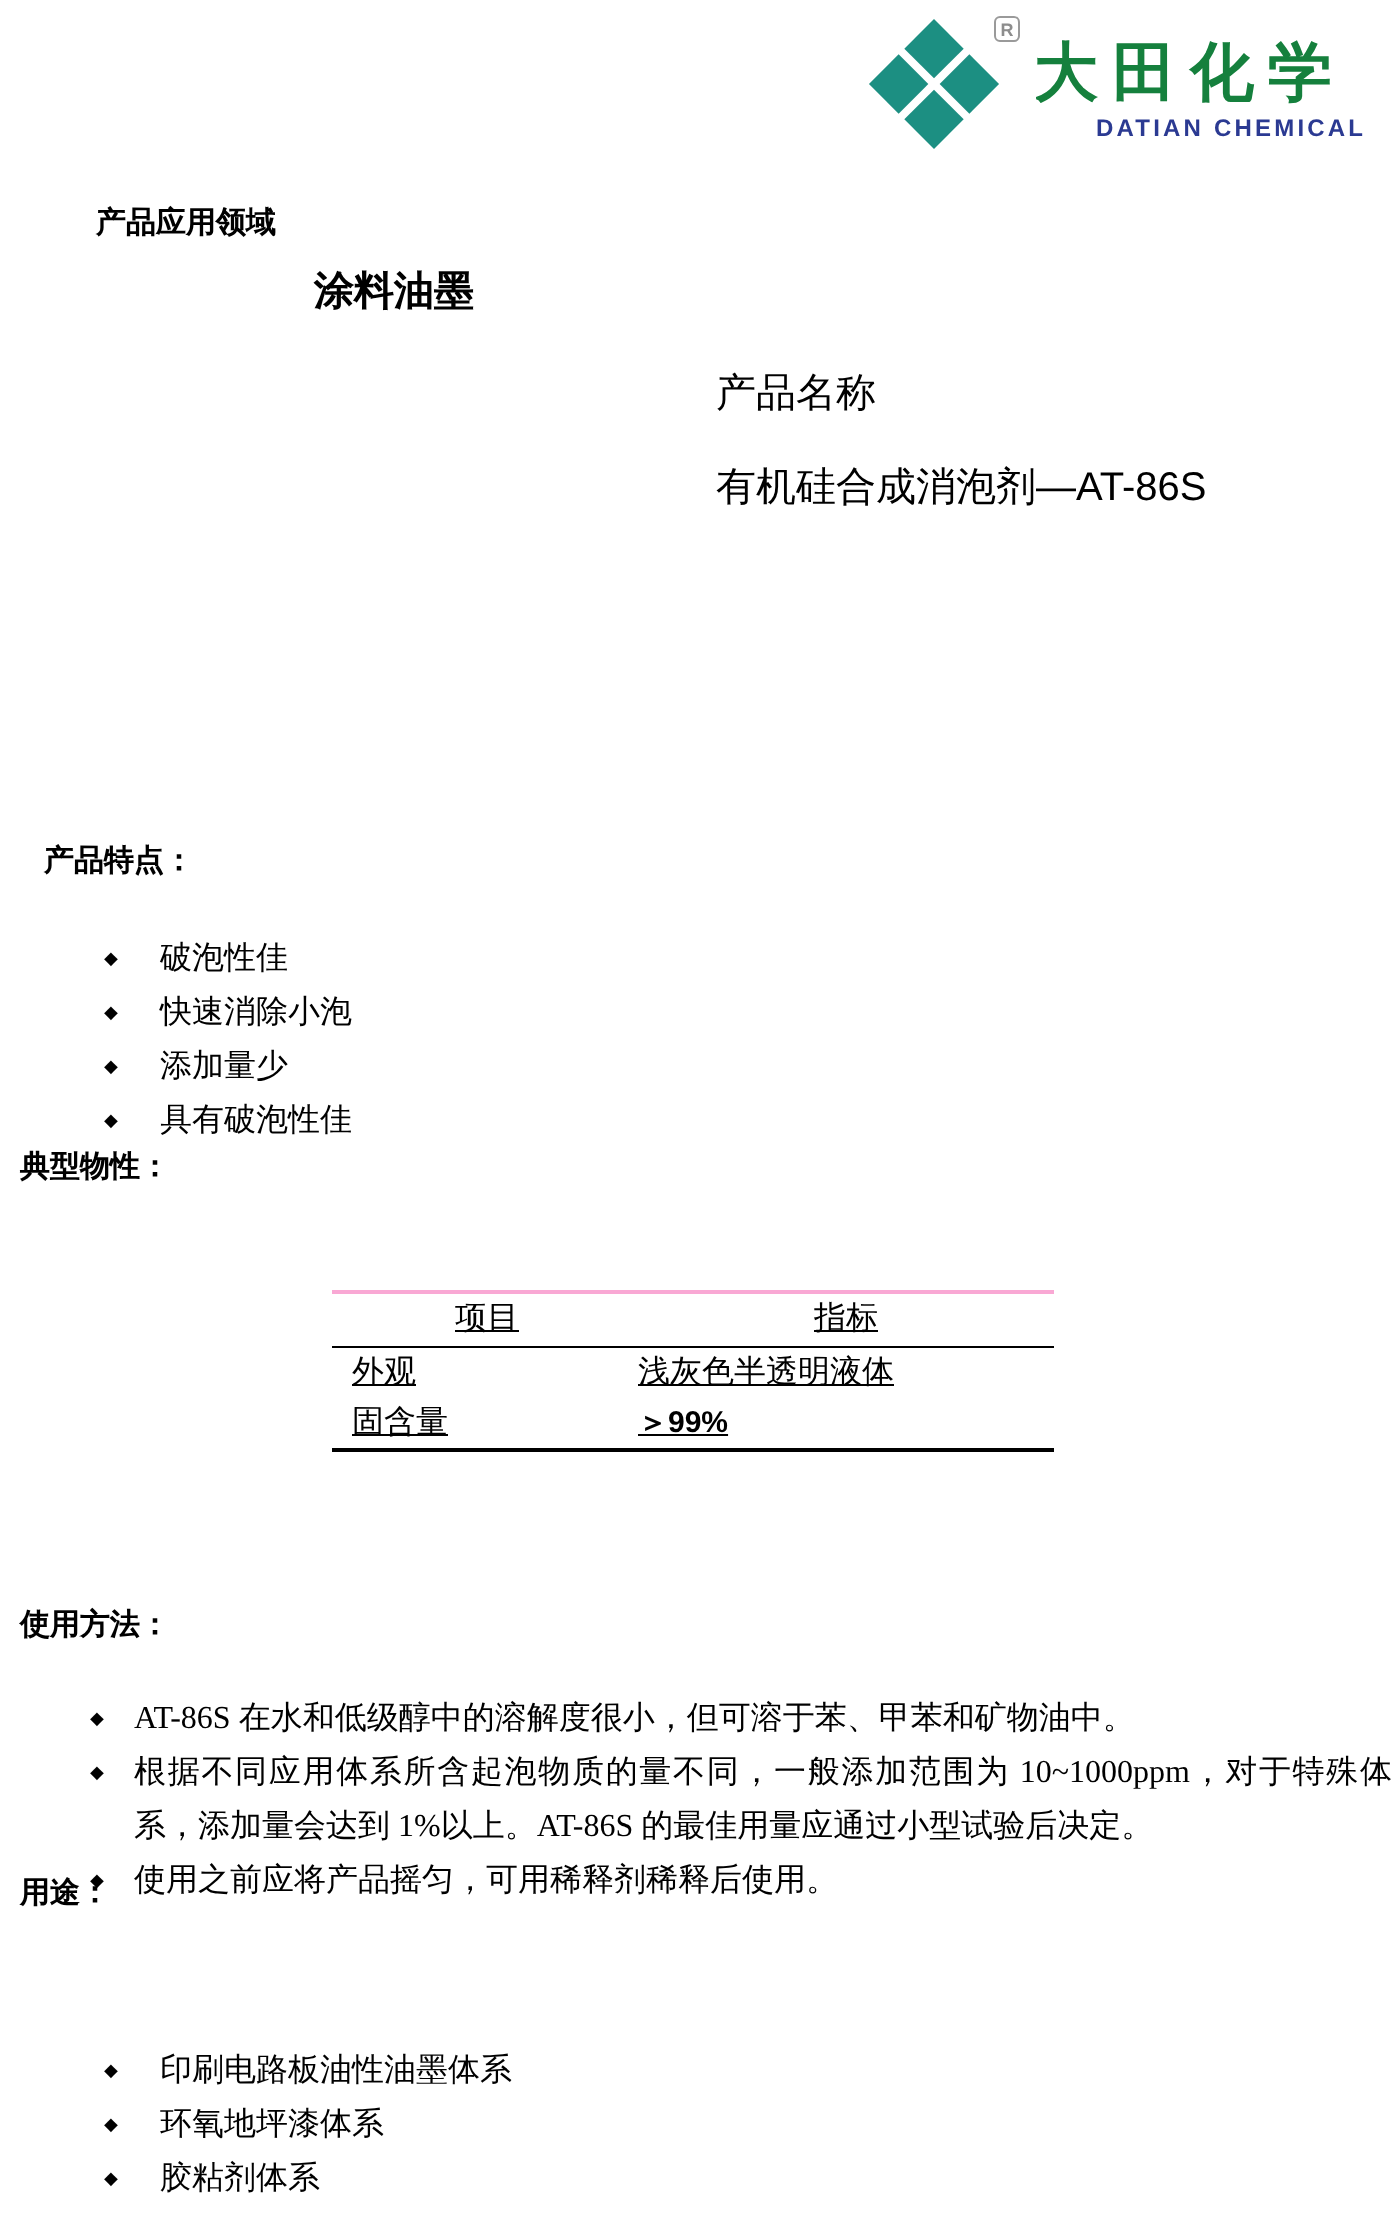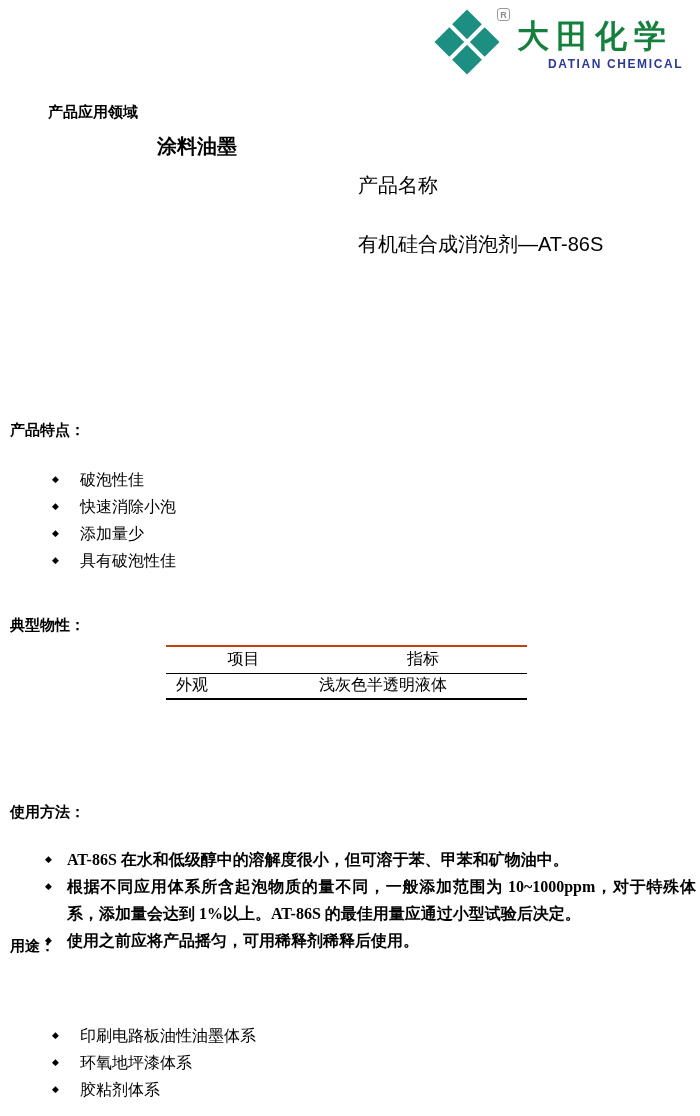--- a/index.html
+++ b/index.html
@@ -26,54 +26,54 @@
     font:bold 9px/12px "Liberation Sans","DejaVu Sans",sans-serif; text-align:center;
   }
   .logo-text { margin-left:15px; margin-top:12px; font-family:"Liberation Sans","DejaVu Sans",sans-serif; }
   .logo-cn { font-weight:bold; font-size:32px; line-height:1.15; letter-spacing:7px; color:#15803d; white-space:nowrap; }
   .logo-en { font-weight:bold; font-size:12px; letter-spacing:1.6px; color:#2B3A92; margin-top:2px; margin-left:3px; white-space:nowrap;padding-left:28px; }
 
   
   .abs { position:absolute; white-space:nowrap; }
   .app-label  { top:102px; left:48px;  font:bold 15px/1.3 "Liberation Sans","DejaVu Sans",sans-serif; }
   .app-value  { top:133px; left:114px; font:bold 20px/1.3 "Liberation Sans","DejaVu Sans",sans-serif;margin-left:43px; }
-  .prod-label { top:172px; left:358px; font:20px/1.3 "Liberation Sans","DejaVu Sans",sans-serif; }
+  .prod-label { top:184px; left:358px; font:20px/1.3 "Liberation Sans","DejaVu Sans",sans-serif; }
   .prod-value { top:231px; left:358px; font:20px/1.3 "Liberation Sans","DejaVu Sans",sans-serif; }
 
   
   .intro {
     position:absolute; top:297px; left:5px; width:691px;
     font-size:16px; line-height:27px; text-align:justify; text-indent:34px;
   }
 
   
   .sec-h { position:absolute; left:10px; font-weight:bold; font-size:15px; white-space:nowrap; }
-  .features-h { top:421px; }
-  .typical-h  { top:616px; }
+  .features-h { top:421px;margin-left:12px; }
+  .typical-h  { top:574px; }
   .usage-h    { top:803px; }
   .uses-h     { top:937px;font-family:Liberation Serif, serif; }
 
   
   ul.blist { position:absolute; list-style:none; left:0; width:700px; }
   ul.blist li { display:flex; line-height:27px; font-size:16px; }
   ul.blist .bullet { font-size:9px; text-align:left; flex:none; }
   ul.blist .li-text { flex:1; }
   .features-list { top:466px; padding-left:52px; }
   .features-list .bullet { width:28px; }
   .usage-list { top:846px; padding-left:45px; padding-right:4px; }
   .usage-list .bullet { width:22px; }
-  .usage-list .li-text { text-align:justify;font-weight:bold; }
+  .usage-list .li-text { text-align:justify; }
   .uses-list { top:1022px; padding-left:52px; }
   .uses-list .bullet { width:28px; }
 
   
   .props-table {
     position:absolute; top:645px; left:166px; width:361px;
     border-collapse:collapse; font-size:16px;
-    border-top:2px solid #c2410c; border-bottom:2.5px solid #000;
+    border-top:2px solid #f9a8d4; border-bottom:2.5px solid #000;text-decoration:underline;
   }
   .props-table th {
     font-weight:normal; text-align:center; height:27px;
     border-bottom:1px solid #000; padding:0;
   }
   .props-table td { height:26px; padding:0; vertical-align:middle; }
   .props-table .col-item  { width:145px; padding-left:10px; }
   .props-table .col-value { width:216px; padding-left:8px; }
   .props-table td.accent {
     font-family:"Liberation Sans","DejaVu Sans",sans-serif;
@@ -133,20 +133,24 @@
       <tr>
         <th class="col-item">项目</th>
         <th class="col-value">指标</th>
       </tr>
     </thead>
     <tbody>
         <tr>
           <td class="col-item">外观</td>
           <td class="col-value">浅灰色半透明液体</td>
         </tr>
+        <tr>
+          <td class="col-item">固含量</td>
+          <td class="col-value accent">＞99%</td>
+        </tr>
       </tbody>
   </table>
 
   <div class="sec-h usage-h">使用方法：</div>
   <ul class="blist usage-list">
       <li>
         <span class="bullet">◆</span>
         <span class="li-text">AT-86S 在水和低级醇中的溶解度很小，但可溶于苯、甲苯和矿物油中。</span>
       </li>
       <li>

